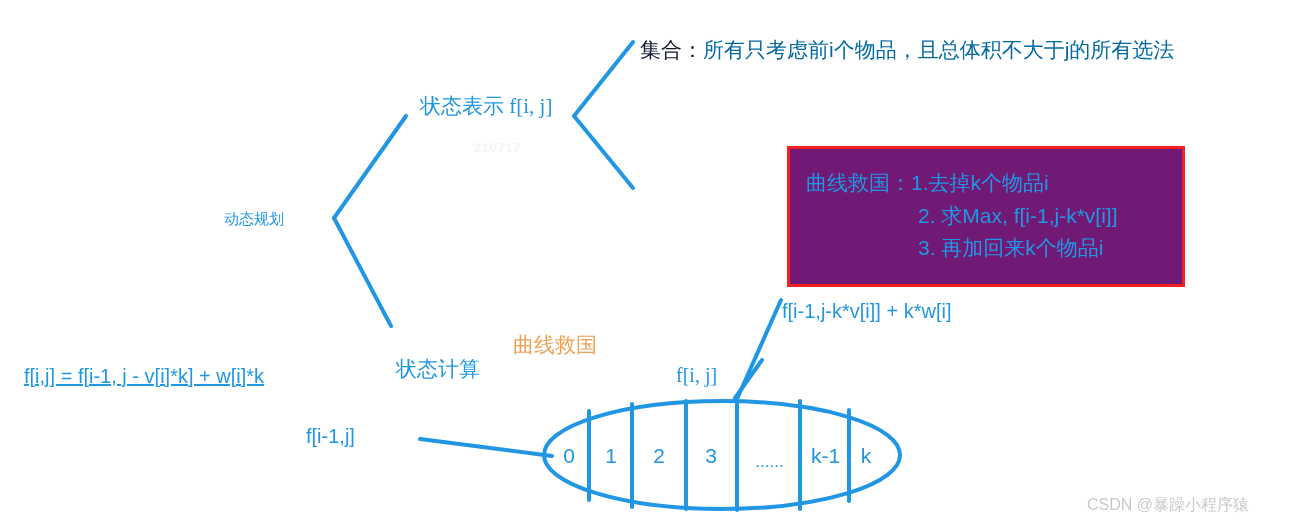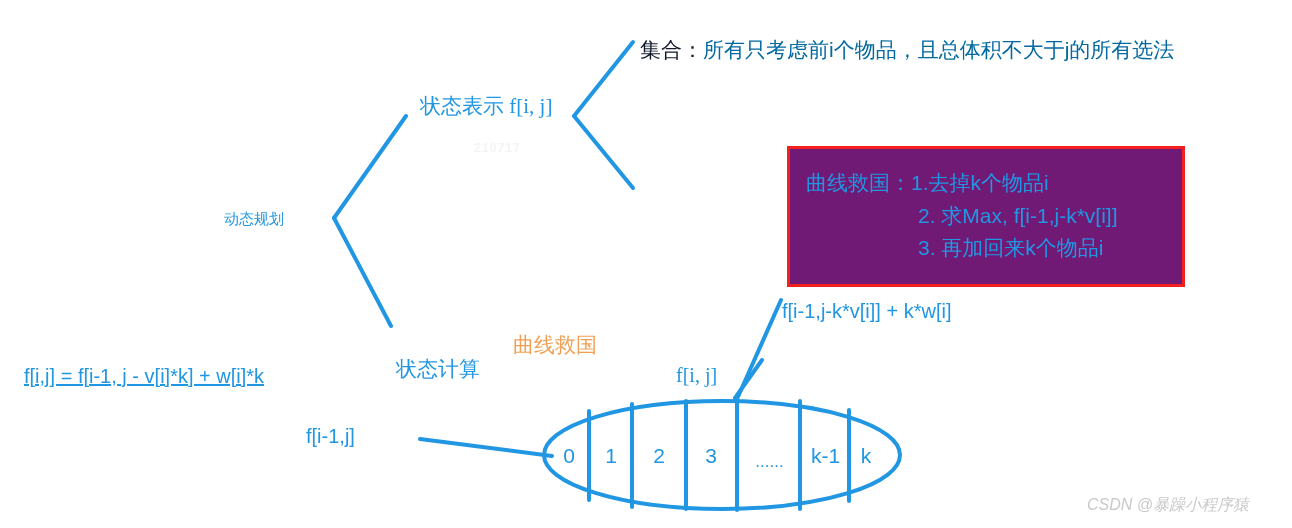--- a/index.html
+++ b/index.html
@@ -91,21 +91,20 @@
     letter-spacing: 0.5px;
     white-space: nowrap;
   }
   #watermark-csdn {
     position: absolute;
     left: 1087px;
     top: 495px;
     color: #c9c9c9;
     font-size: 16px;
     white-space: nowrap;
-    font-style: italic;
   }
 </style>
 </head>
 <body>
 
 <div id="canvas">
 
   <svg class="svg-layer" viewBox="0 0 1292 528" xmlns="http://www.w3.org/2000/svg">
 
     <polyline points="406,116 334,218" fill="none" stroke="#2196e3" stroke-width="4" stroke-linecap="round"></polyline>

